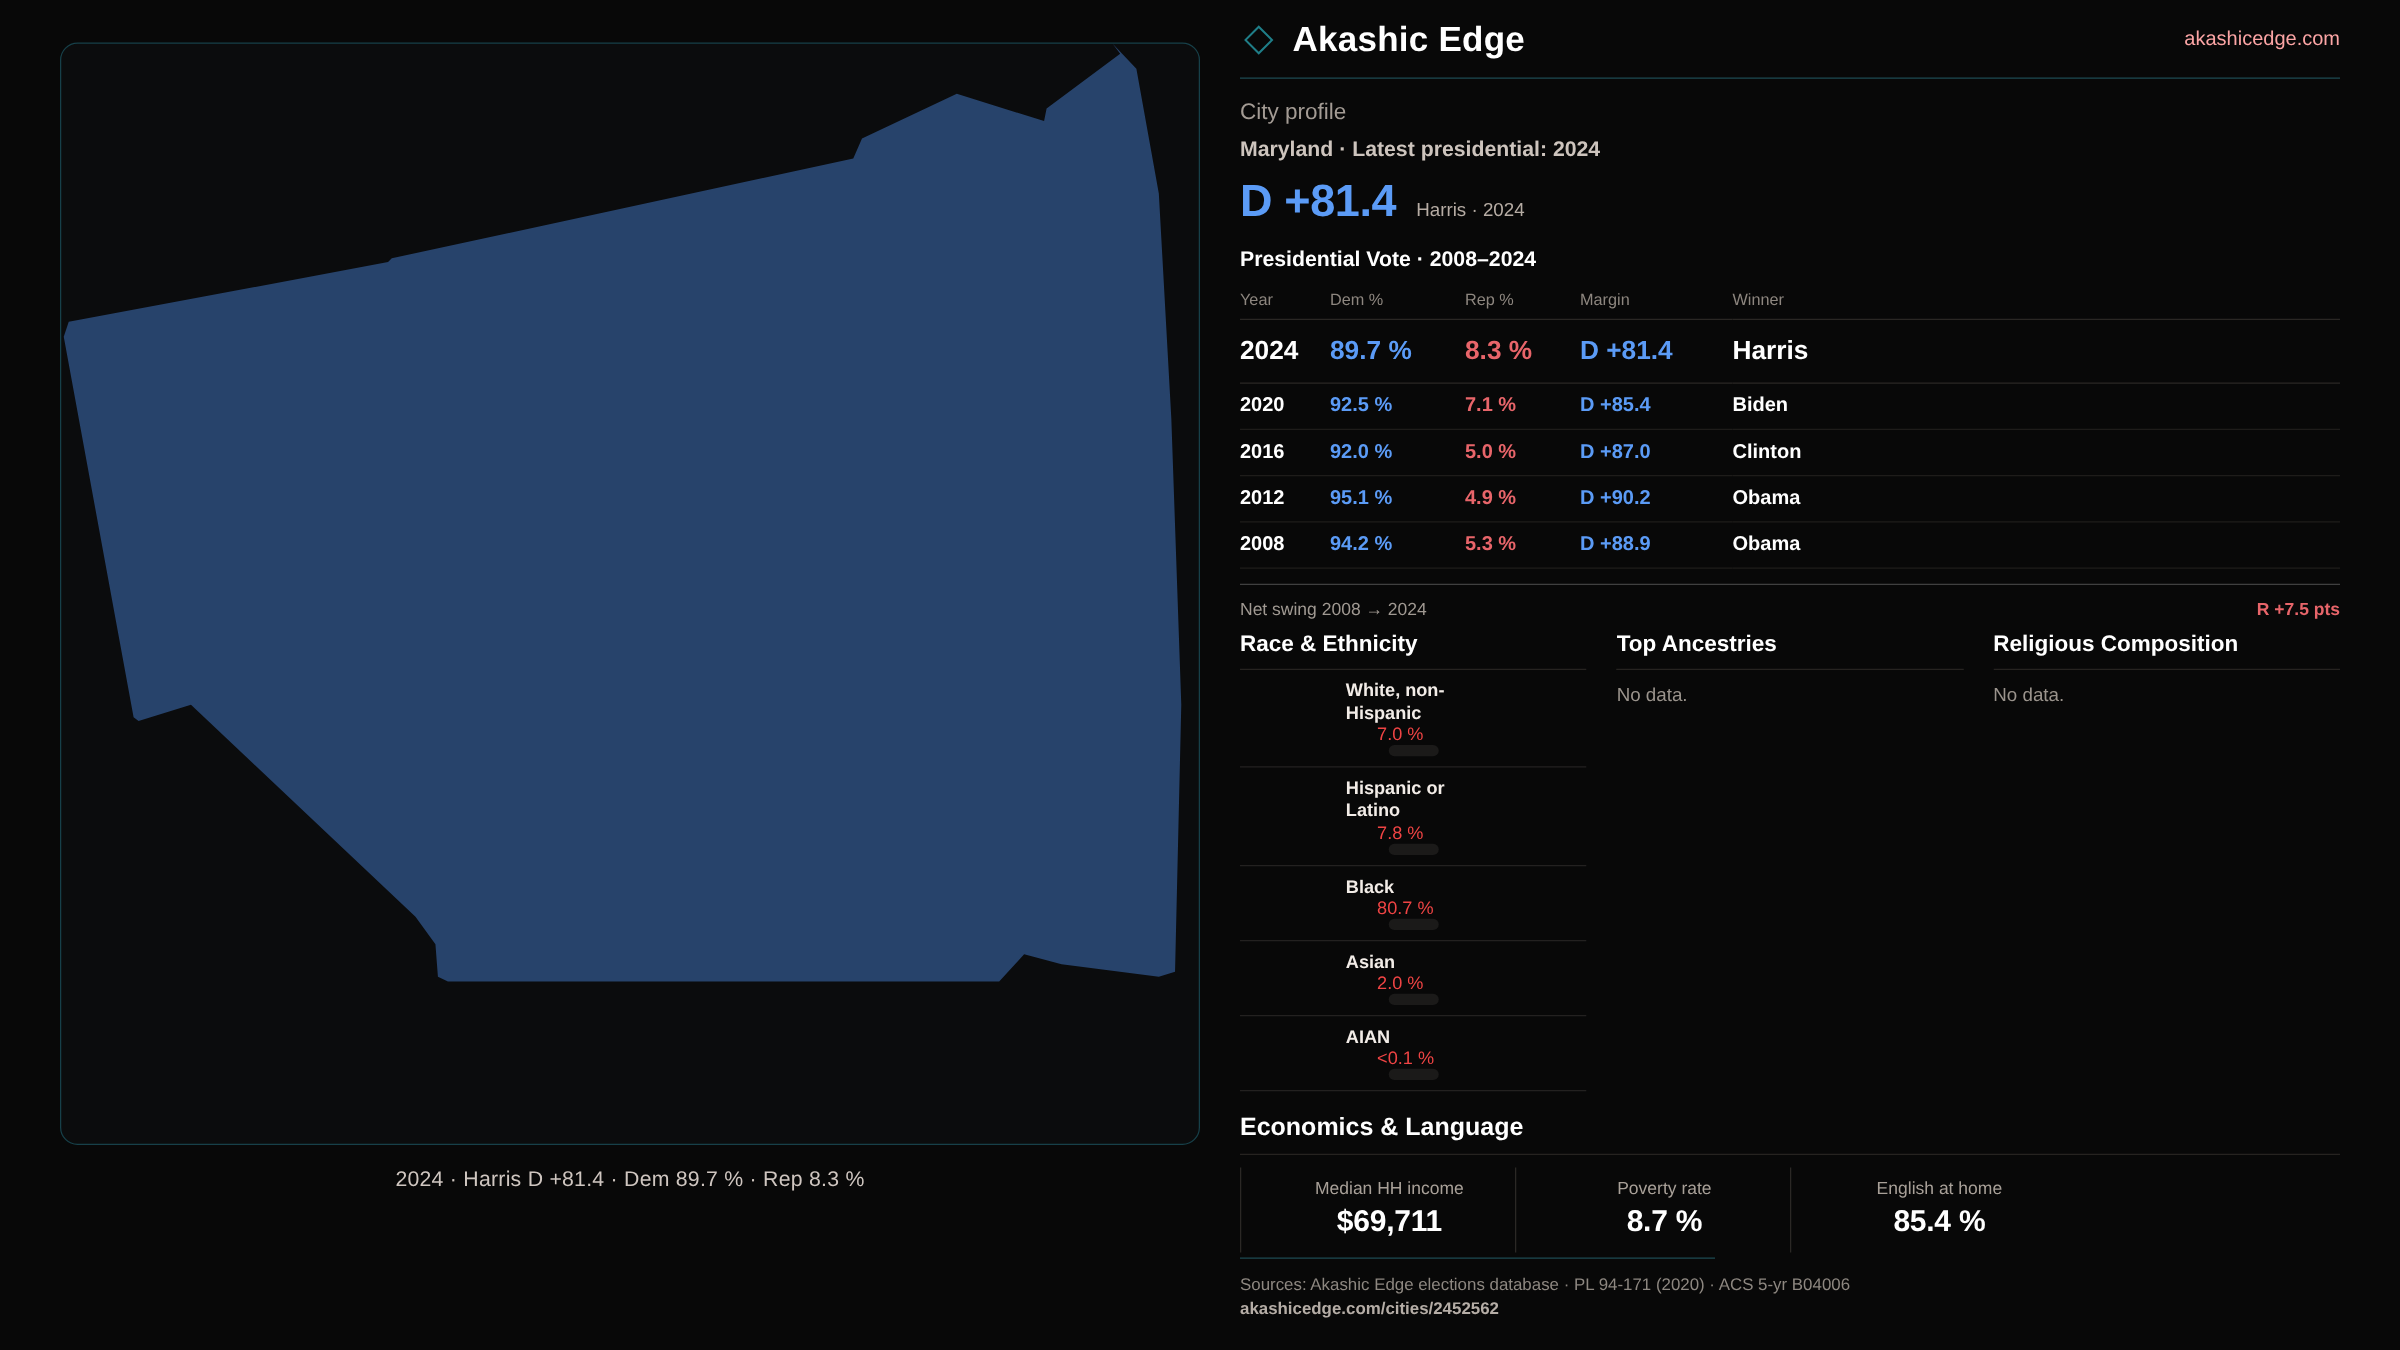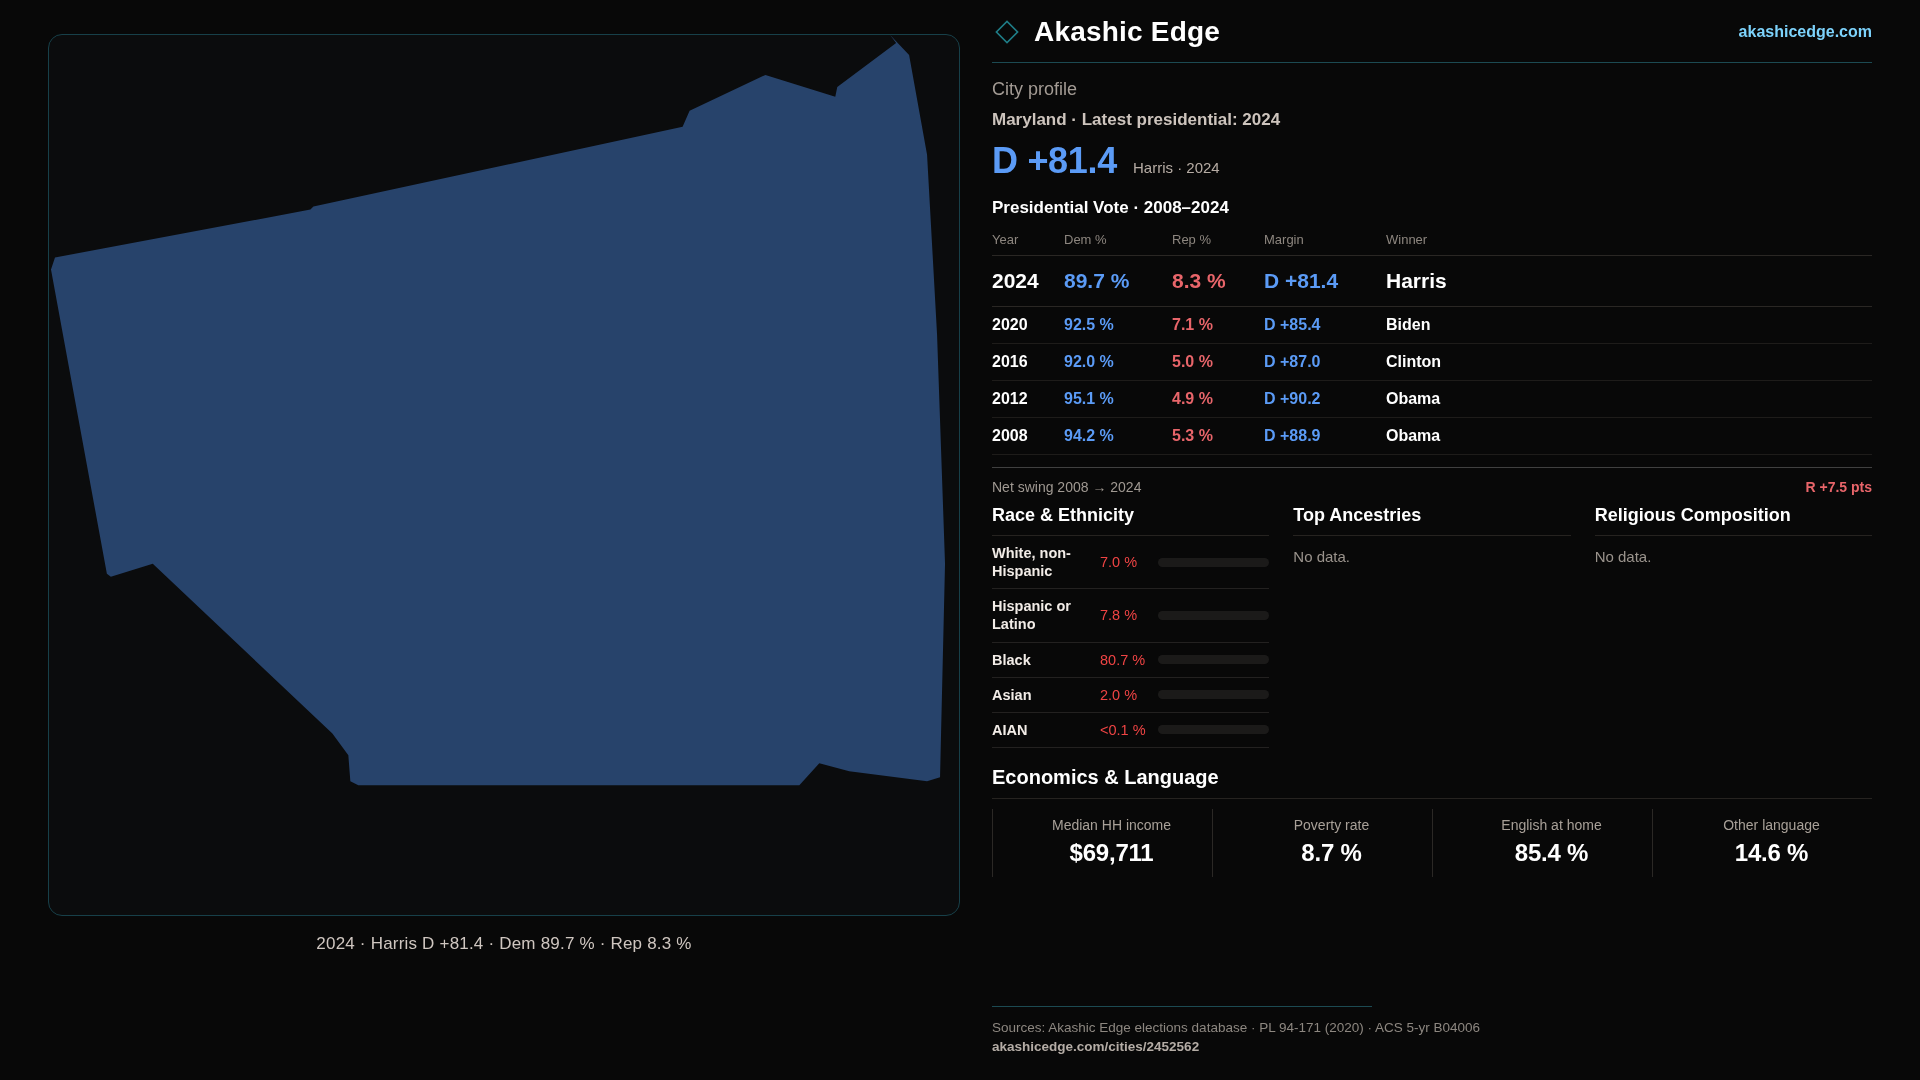--- a/index.html
+++ b/index.html
@@ -52,21 +52,21 @@
   .brandbar {
     display: flex; align-items: center;
     padding-bottom: 14px;
     border-bottom: 1px solid #1c4a52;
   }
   .diamond-icon { width: 30px; height: 30px; flex: 0 0 30px; margin-right: 12px; }
   .brand-name {
     font-size: 28px; font-weight: bold; color: #ffffff; letter-spacing: .2px;
   }
   .brand-url {
-    margin-left: auto; color: #7dd3fc; font-size: 16px; font-weight: bold;
+    margin-left: auto; color: #fca5a5; font-size: 16px;
   }
 
   .kicker { color: #a39b94; font-size: 18px; margin-top: 16px; }
   .city-title {
     color: #ffffff; font-size: 56px; font-weight: bold;
     letter-spacing: -.5px; line-height: 1.12; margin-top: 6px;
   }
   .sub-line { color: #cdc4bd; font-size: 17px; font-weight: bold; margin-top: 10px; }
 
   .margin-row { display: flex; align-items: baseline; margin-top: 10px; }
@@ -109,20 +109,21 @@
   .demo-head {
     color: #ffffff; font-size: 18px; font-weight: bold; padding-bottom: 9px;
   }
   .demo-col .rule { border-top: 1px solid #262320; }
   .nodata { color: #9a938c; font-size: 15px; padding-top: 12px; }
 
   .drow {
     display: flex; align-items: center;
     padding: 8px 0; border-bottom: 1px solid #232120;
     min-height: 26px;
+    flex-direction: column;
   }
   .dlabel { color: #f2ece7; font-size: 14.5px; font-weight: bold; width: 108px; line-height: 1.25; }
   .dval   { color: #ef4444; font-size: 14.5px; width: 58px; }
   .dtrack {
     flex: 1 1 auto; height: 9px; background: #1b1a19; border-radius: 5px;
     position: relative; overflow: hidden; min-width: 40px;
   }
   .dfill { height: 100%; border-radius: 5px; }
 
   
@@ -296,24 +297,20 @@
         <div class="econ-value">$69,711</div>
       </div>
       <div class="econ-cell">
         <div class="econ-label">Poverty rate</div>
         <div class="econ-value">8.7 %</div>
       </div>
       <div class="econ-cell">
         <div class="econ-label">English at home</div>
         <div class="econ-value">85.4 %</div>
       </div>
-      <div class="econ-cell">
-        <div class="econ-label">Other language</div>
-        <div class="econ-value">14.6 %</div>
-      </div>
     </div>
 
     <div class="footer">
       <div class="rule"></div>
       <div class="src-line">Sources: Akashic Edge elections database · PL 94-171 (2020) · ACS 5-yr B04006</div>
       <div class="src-url">akashicedge.com/cities/2452562</div>
     </div>
 
   </div>
 </div>

